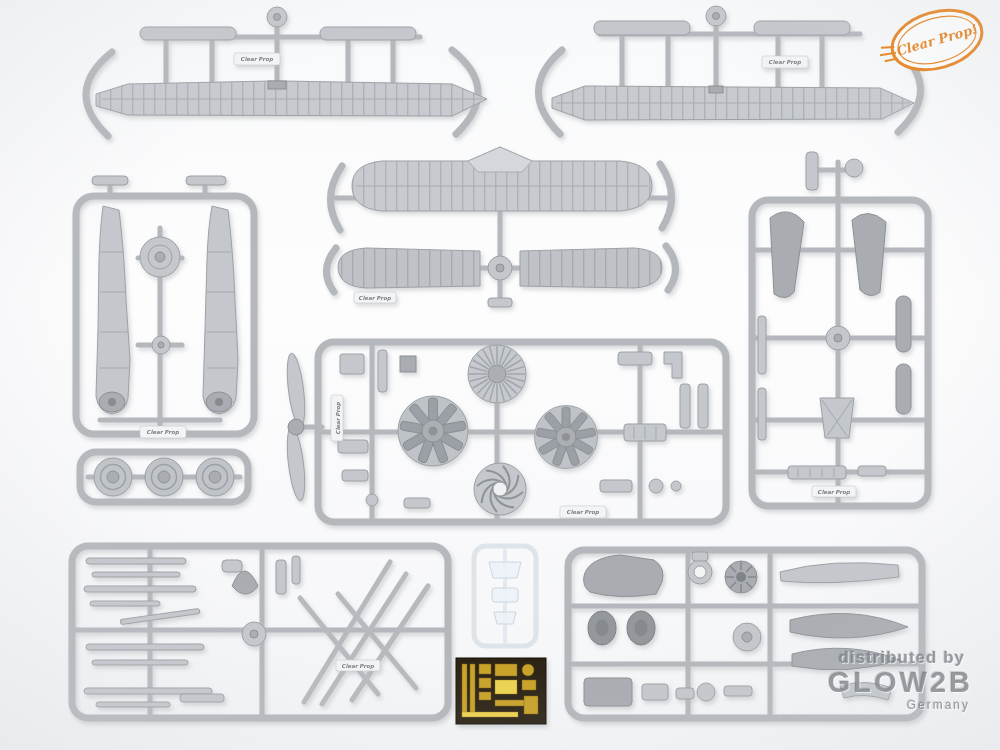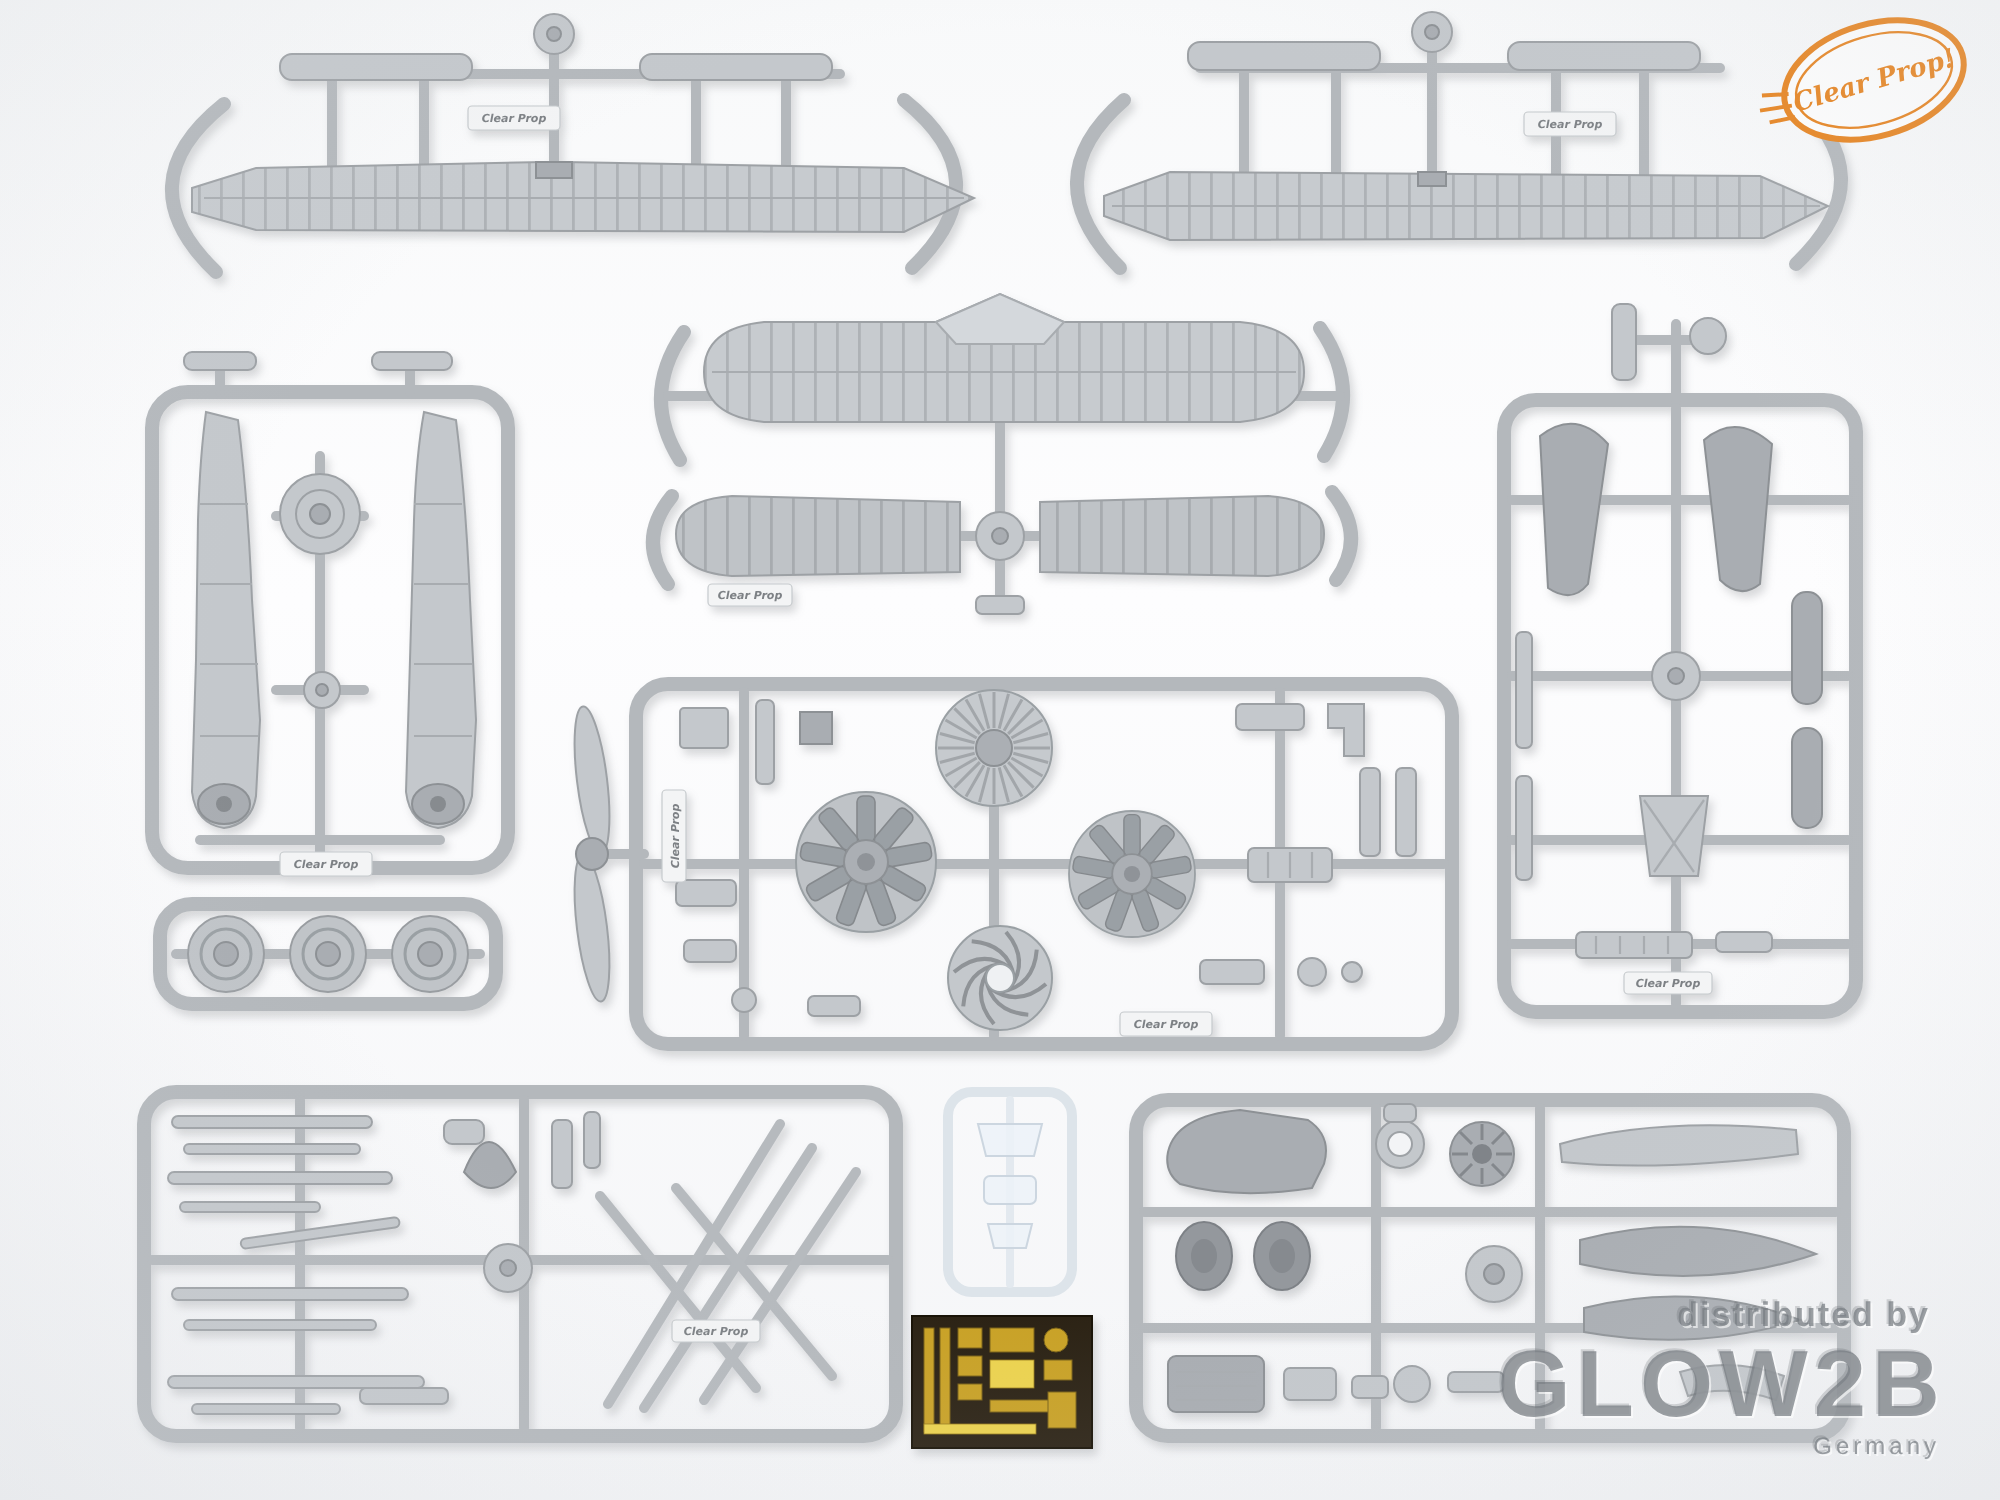--- a/index.html
+++ b/index.html
@@ -28,21 +28,21 @@
   .gold { fill:var(--photo-etch-gold,#c9a227); stroke:#7a6218; stroke-width:0.5; }
   .goldhi { fill:#ecd34f; stroke:#9a7d1c; stroke-width:0.4; }
   .clearp { fill:rgba(236,242,248,0.85); stroke:#ccd6e0; stroke-width:1; }
   .logotext { font: italic 700 13px "DejaVu Serif", serif; fill:var(--logo,#e8831d); }
   .watermark {
     position:absolute; right:50px; top:648px; text-align:right; z-index:5;
     color:rgba(118,123,129,0.72); pointer-events:none;
     text-shadow:1px 1px 0 rgba(255,255,255,0.60), -1px -1px 0 rgba(88,92,97,0.22);
   }
   .wm-line1 { font-size:17px; font-weight:bold; letter-spacing:1px; margin-right:8px; }
-  .wm-line2 { font-size:47px; font-weight:bold; letter-spacing:3px; line-height:1.02; }
+  .wm-line2 { font-size:29px; font-weight:bold; letter-spacing:3px; line-height:1.02; }
   .wm-line3 { font-size:12px; font-weight:normal; letter-spacing:2px; margin-right:3px; }
 </style>
 </head>
 <body>
 
 <div class="photo">
 
 <svg class="scene" width="1000" height="750" viewBox="0 0 1000 750">
   <defs>
     <pattern id="ribs" width="11" height="60" patternUnits="userSpaceOnUse">

